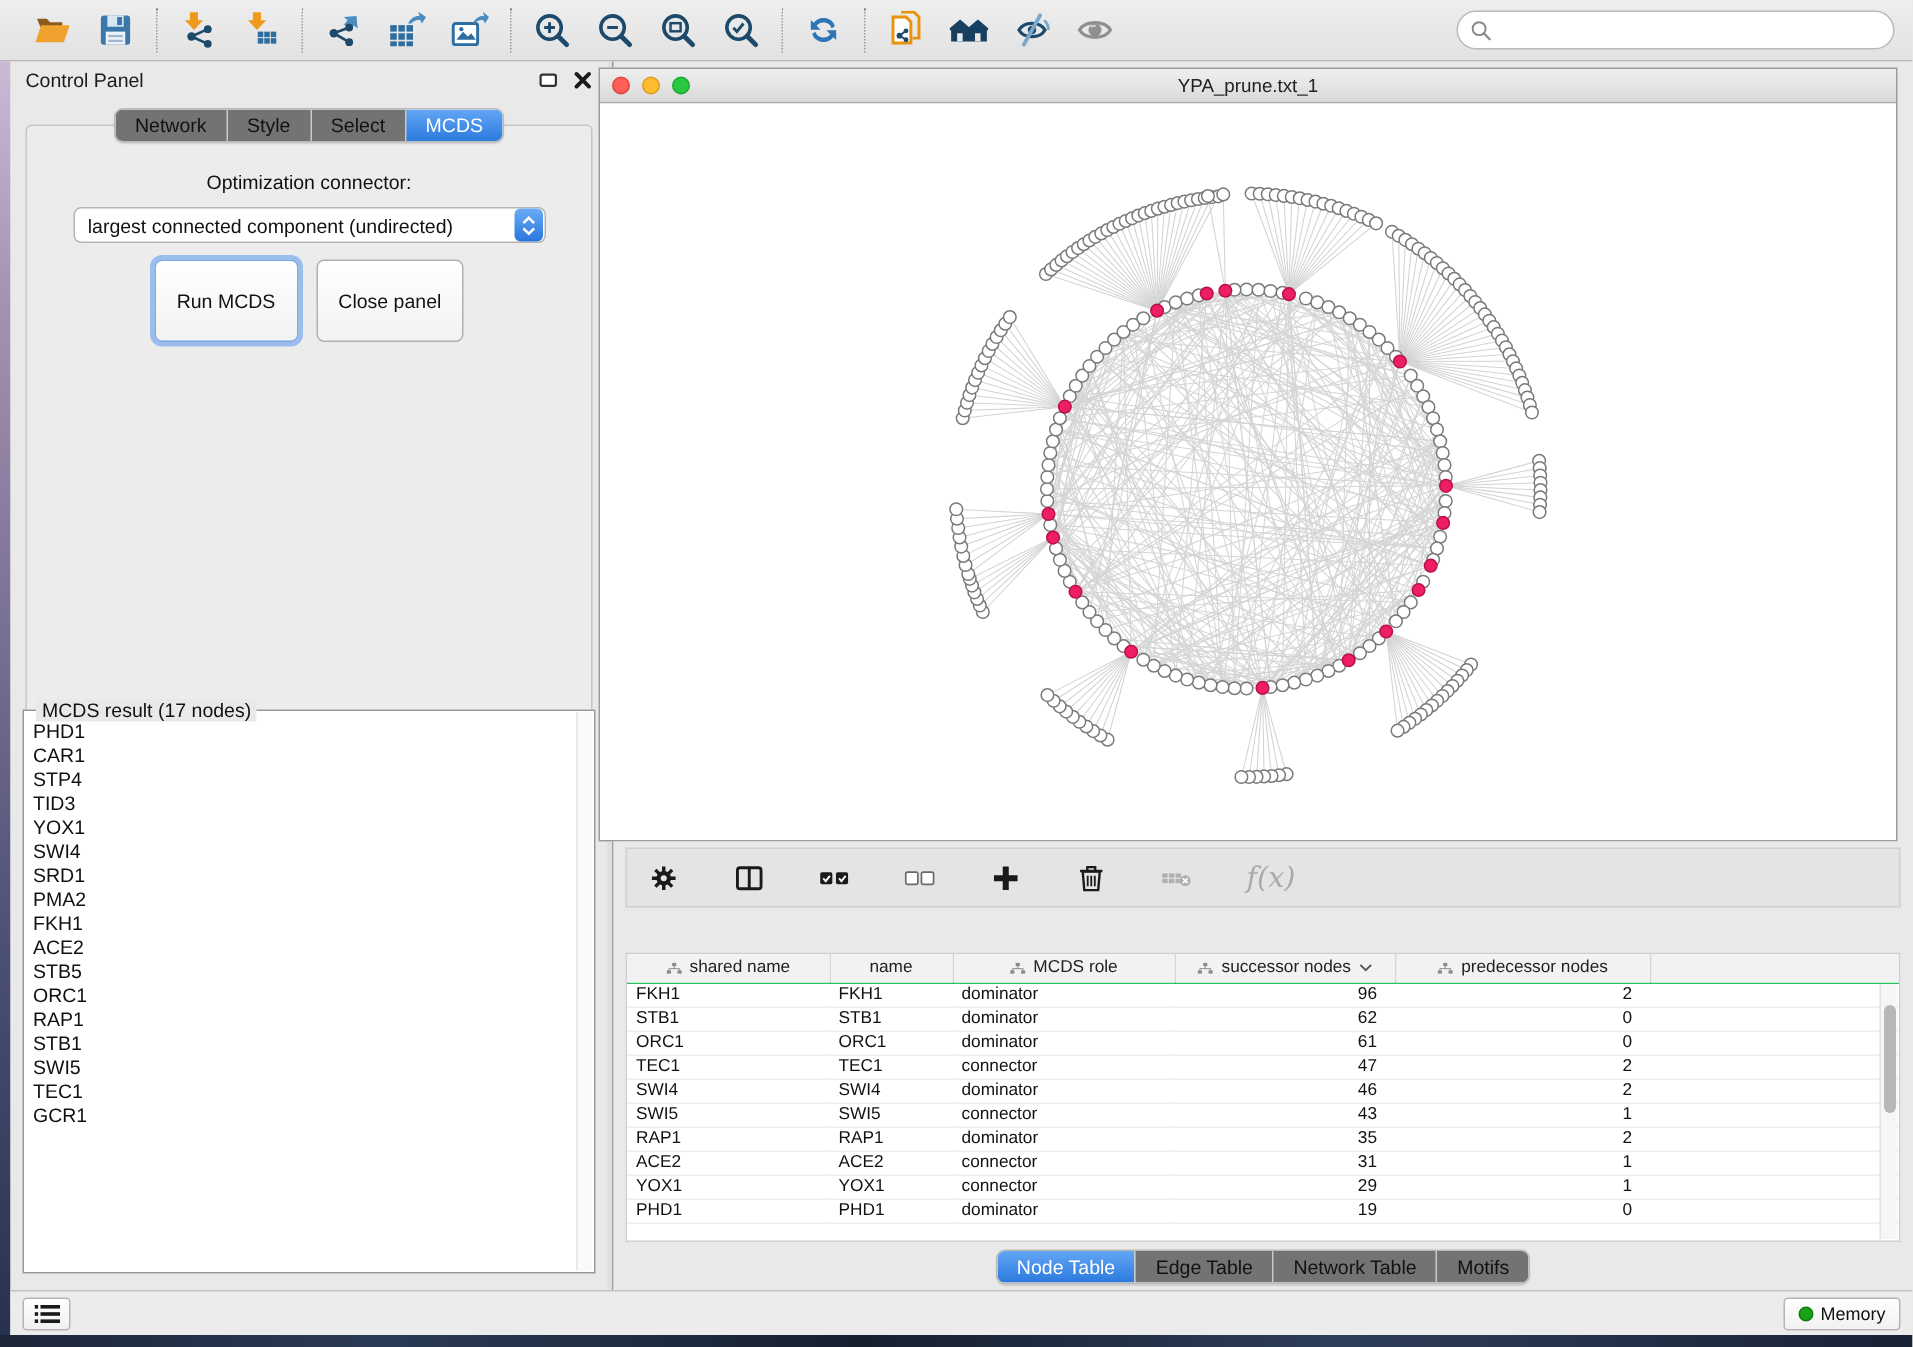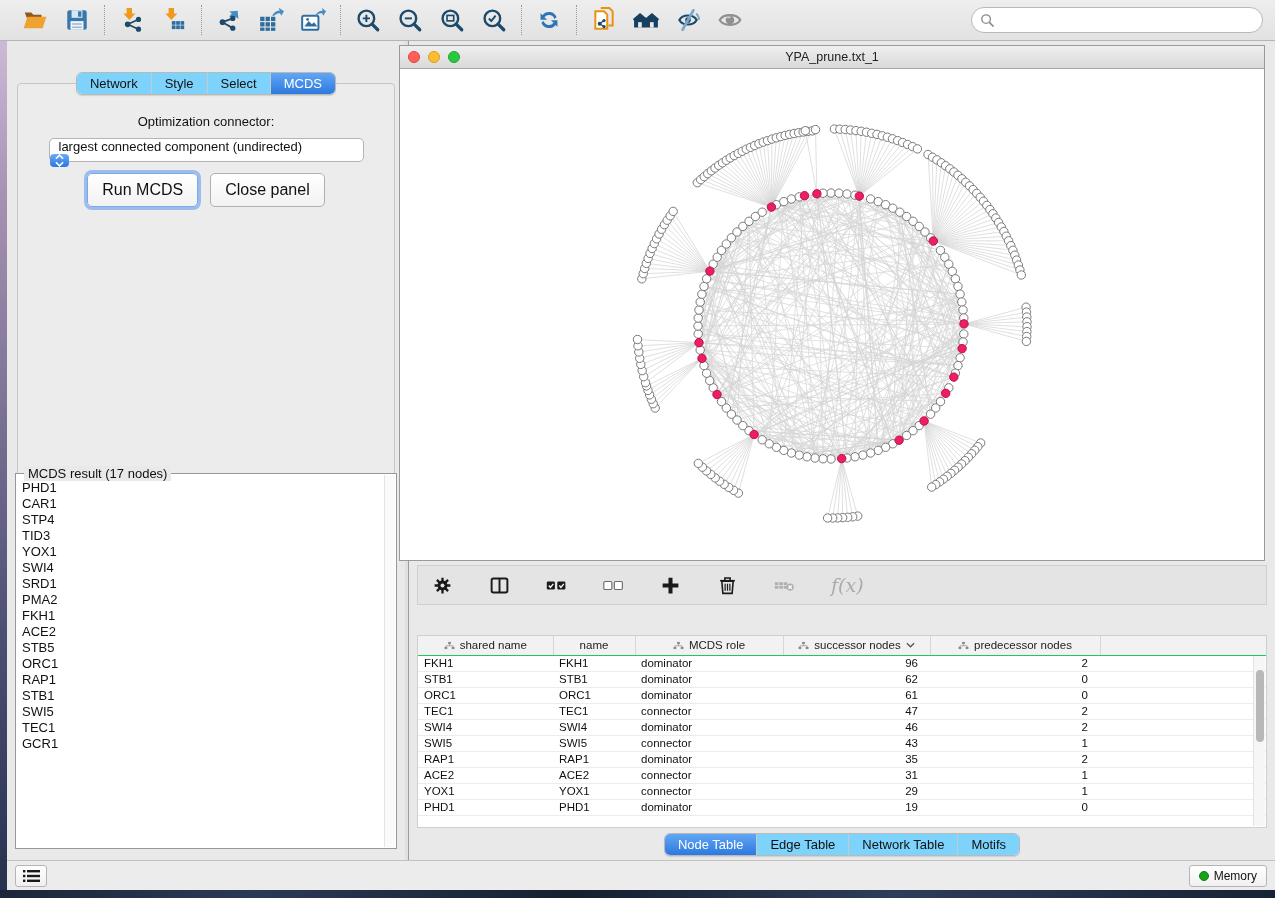--- a/index.html
+++ b/index.html
@@ -30,36 +30,36 @@
 
   
   .control-panel { position:absolute; left:0; top:0; width:398px; height:819px; }
   .panel-titlebar { height:24px; display:flex; align-items:center; padding:0 10px; }
   .panel-title { font-size:13px; color:#1a1a1a; }
   .panel-ctrls { margin-left:auto; display:flex; gap:10px; align-items:center; }
   .panel-ctrl svg { width:13px; height:13px; display:block; }
   .cp-tabs { position:absolute; left:0; right:0; top:31px; display:flex; justify-content:center; z-index:2; }
   .seg { display:flex; border:1px solid #b9b9b9; border-radius:6px; overflow:hidden; background:#fff;
     box-shadow:0 1px 1px rgba(0,0,0,.12); }
-  .seg-tab { font-size:13px; color:#111; background:#7dd3fc; padding:3px 13px; border-right:1px solid #c9c9c9; cursor:default; }
+  .seg-tab { font-size:13px; color:#111; background:#737373; padding:3px 13px; border-right:1px solid #c9c9c9; cursor:default; }
   .seg-tab:last-child { border-right:none; }
   .seg-tab.active { background:linear-gradient(#62a6f5,#2c7ade); color:#fff; }
   .cp-inner { position:absolute; left:10px; right:10px; top:42px; height:415px;
     background:#ececec; border:1px solid #c6c6c6; border-radius:4px; }
   .opt-label { text-align:center; margin-top:30px; font-size:13px; color:#111; }
   .opt-select { margin:9px auto 0; width:315px; height:24px; background:#fff; border:1px solid #b4b4b4;
-    border-radius:5px; display:flex; align-items:flex-start; cursor:default;flex-direction:column; }
+    border-radius:5px; display:flex; align-items:center; cursor:default; }
   .opt-select-text { flex:1; font-size:13px; padding:0 9px; color:#111; white-space:nowrap; }
   .opt-stepper { width:19px; height:22px; margin-right:1px; border-radius:4px;
     background:linear-gradient(#6aacf7,#2a76dc); display:flex; flex-direction:column;
     align-items:center; justify-content:center; gap:1px; }
   .opt-stepper svg { width:9px; height:6px; display:block; }
   .btn-row { display:flex; justify-content:center; gap:12px; margin-top:11px; }
-  .mac-btn { font-size:16px; color:#111; background:linear-gradient(#ffffff,#f2f2f2);
-    border:1px solid #b0b0b0; border-radius:5px; padding:7px 14px; cursor:default; }
+  .mac-btn { font-size:13px; color:#111; background:linear-gradient(#ffffff,#f2f2f2);
+    border:1px solid #b0b0b0; border-radius:5px; padding:19px 14px; cursor:default; }
   .mac-btn.focused { box-shadow:0 0 0 3px rgba(110,165,240,.65); border-color:#7aa8e8; }
 
   .result-box { position:absolute; left:8px; right:8px; top:432px; bottom:11px;
     border:1px solid #979797; background:#fff; }
   .result-legend { position:absolute; top:-8px; left:8px; background:#e9e9e9; padding:0 4px;
     font-size:13px; color:#111; }
   .result-list { position:absolute; inset:6px 12px 2px 4px; overflow:hidden; }
   .result-item { font-size:13px; line-height:16px; color:#111; padding-left:2px; }
   .result-scroll { position:absolute; top:1px; bottom:1px; right:1px; width:11px;
     background:#fafafa; border-left:1px solid #e4e4e4; }
@@ -286,20 +286,35 @@
       <input class="search-input" placeholder="" style="">
     </div>
   </div>
 
   <div class="desktop-left"></div>
   <div class="desktop-bottom"></div>
 
   <div class="main">
 
     <div class="control-panel">
+      <div class="panel-titlebar">
+        <span class="panel-title">Control Panel</span>
+        <span class="panel-ctrls">
+          <span class="panel-ctrl">
+              <svg viewBox="0 0 14 14">
+                <rect x="1.5" y="3" width="11" height="8" rx="1.5" fill="#fff" stroke="#333" stroke-width="1.6"></rect>
+              </svg>
+            </span>
+          <span class="panel-ctrl">
+              <svg viewBox="0 0 14 14">
+                <path d="M2.5 2.5l9 9M11.5 2.5l-9 9" stroke="#1a1a1a" stroke-width="2.8" stroke-linecap="round"></path>
+              </svg>
+            </span>
+        </span>
+      </div>
       <div class="cp-tabs">
           <div class="seg" id="cp-seg">
             <div class="seg-tab">Network</div>
             <div class="seg-tab">Style</div>
             <div class="seg-tab">Select</div>
             <div class="seg-tab active">MCDS</div>
           </div>
         </div>
       <div class="cp-inner">
         <div class="opt-label">Optimization connector:</div>

